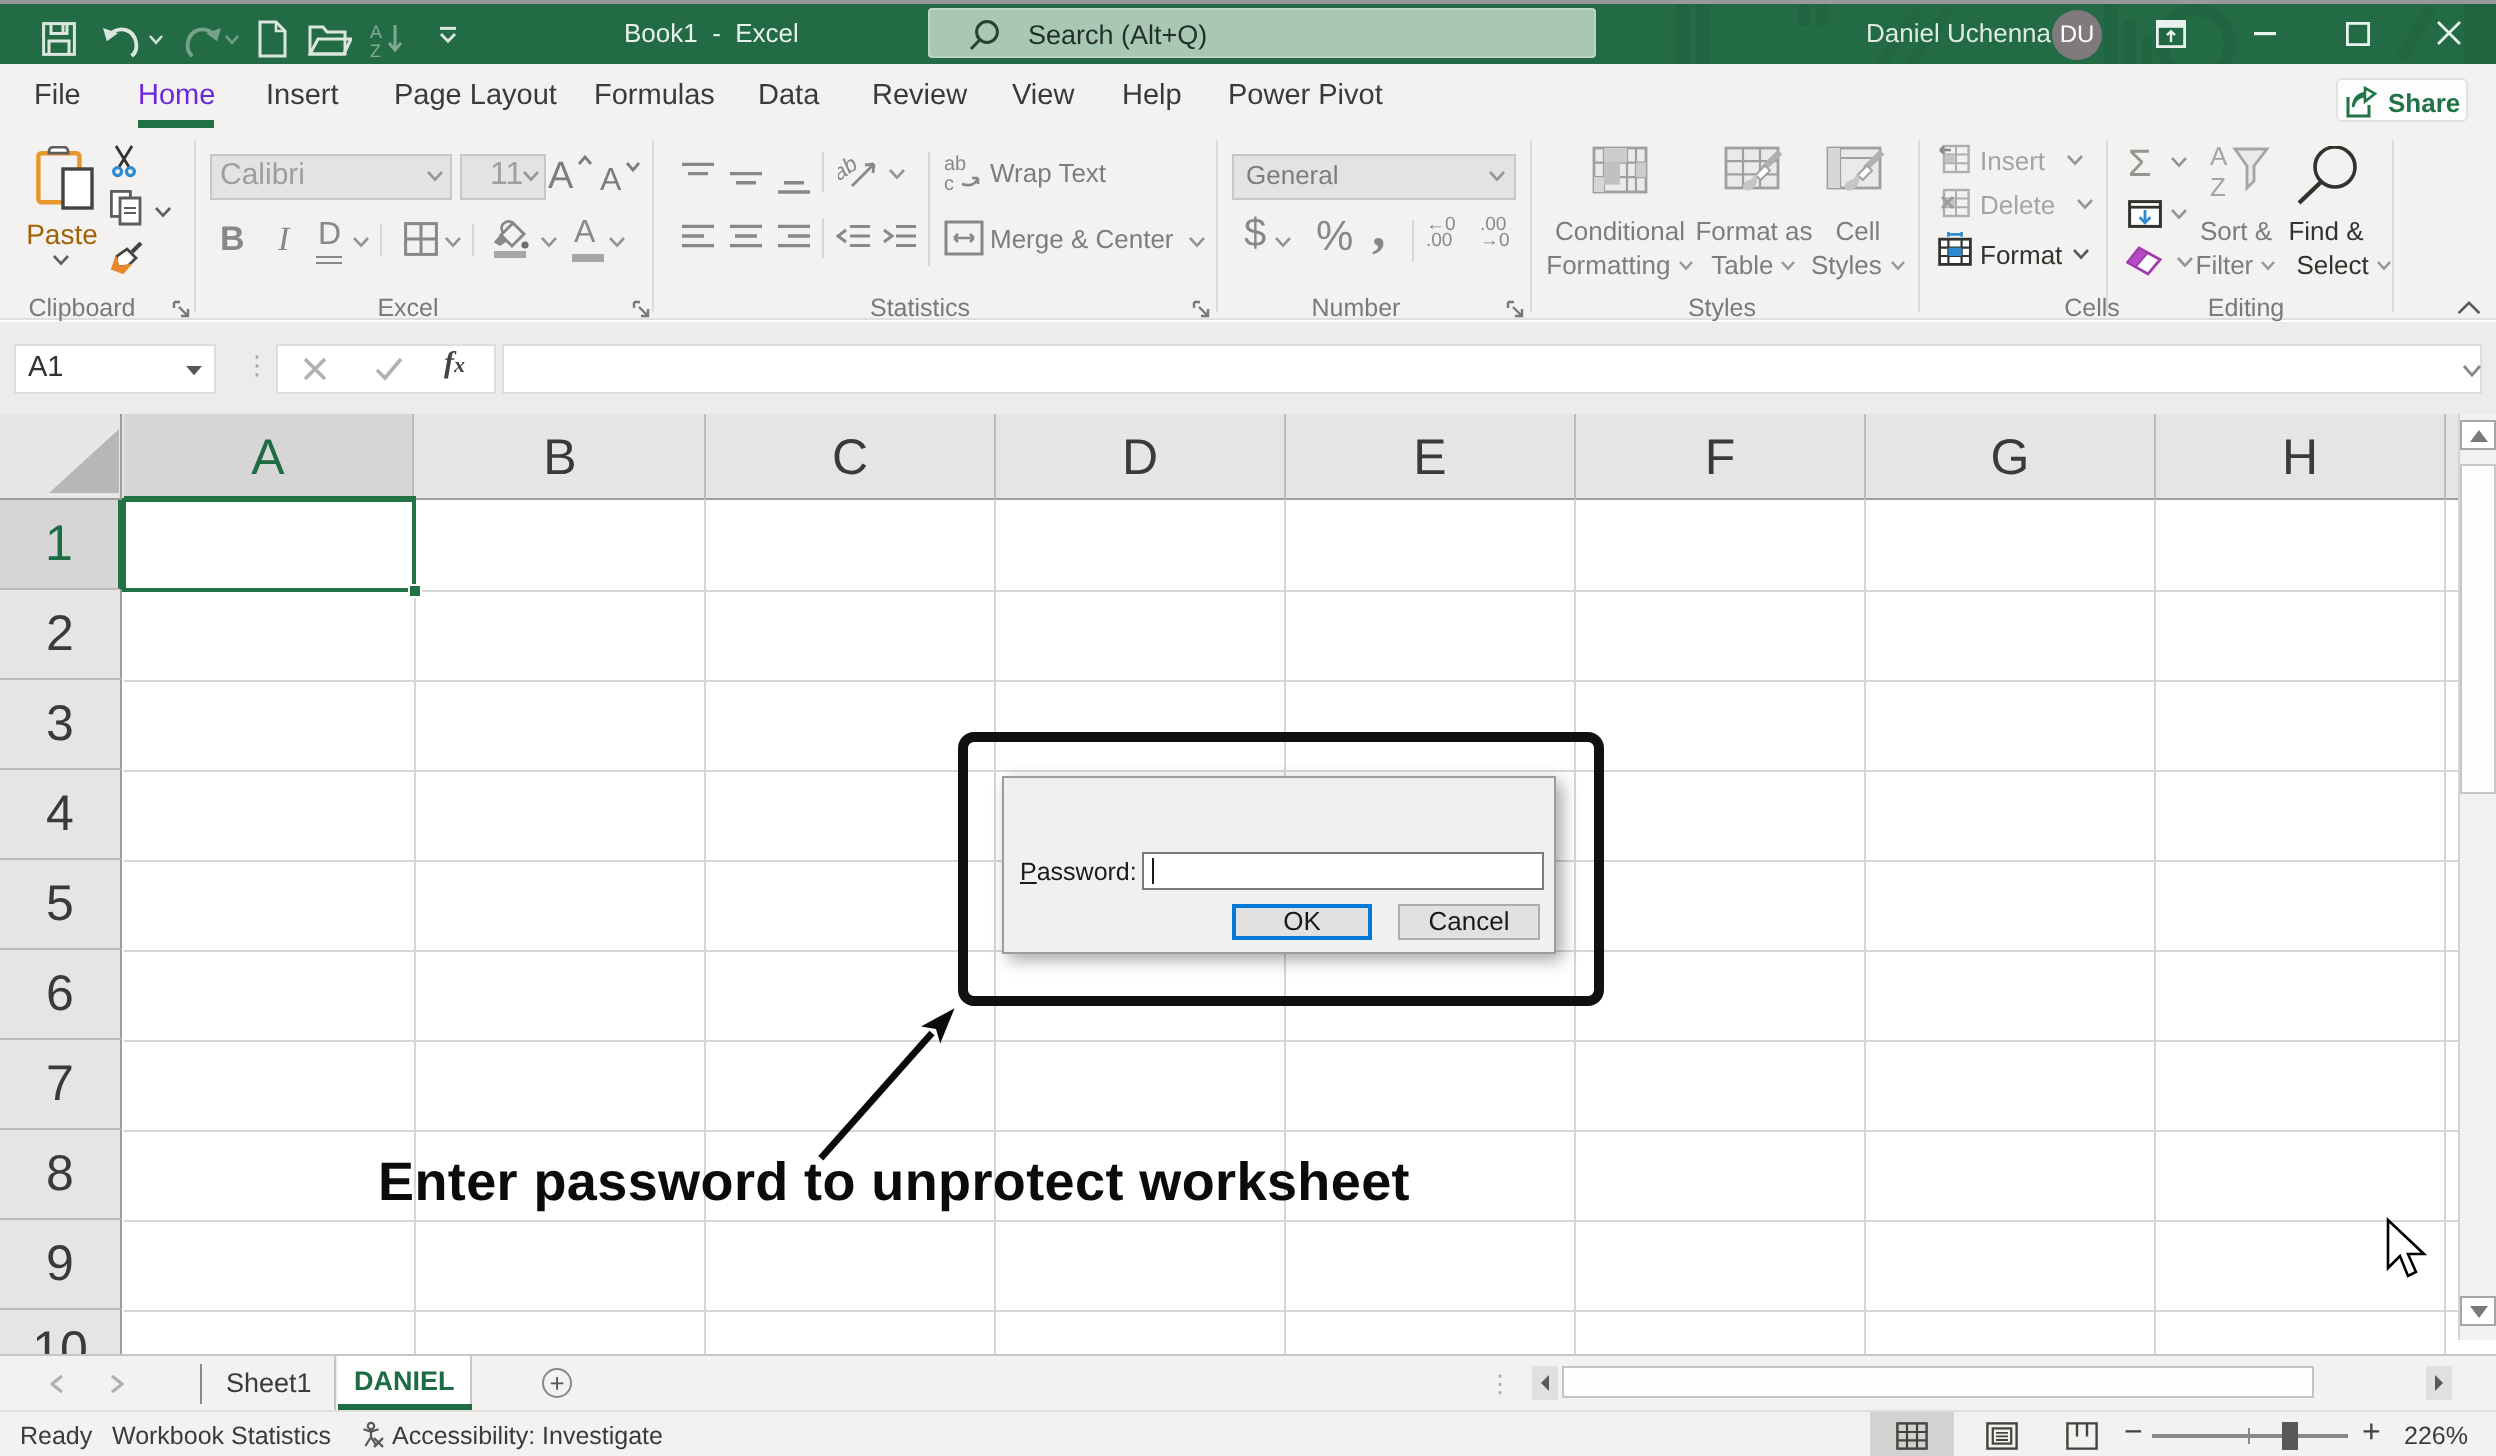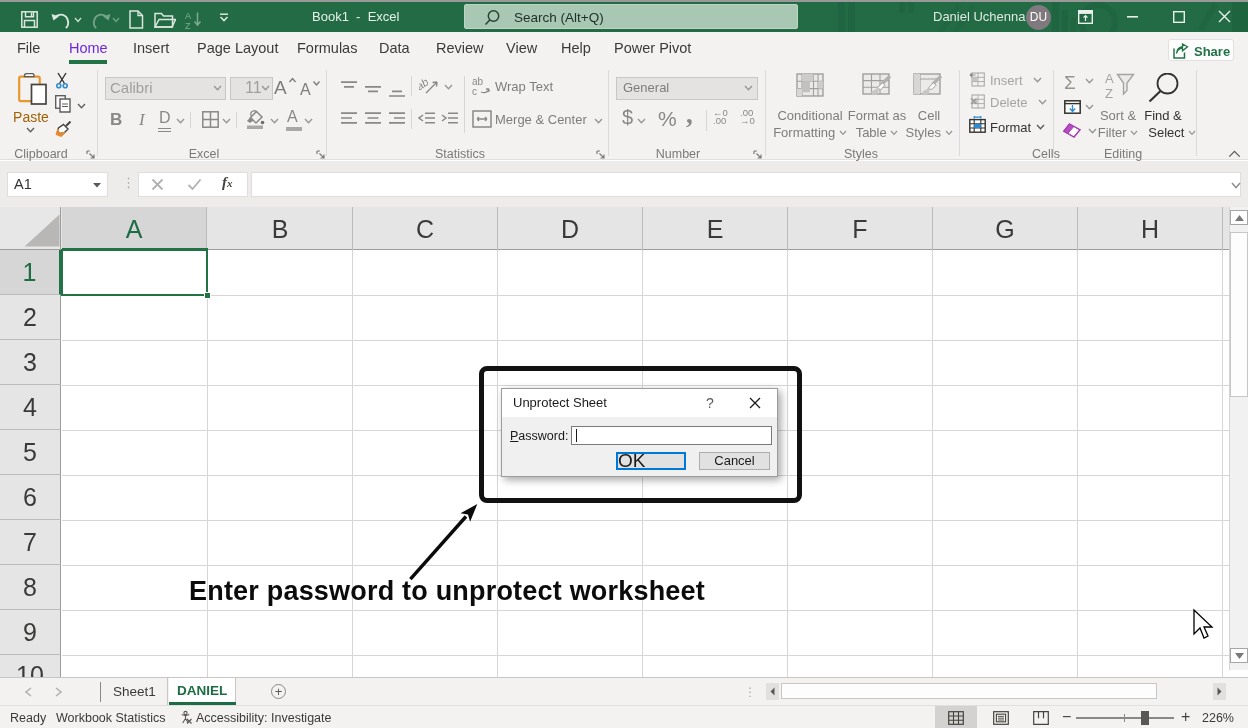--- a/index.html
+++ b/index.html
@@ -575,31 +575,24 @@
   <div class="abs" style="left:1076px;top:11px;width:98px;height:1.6px;background:#8a8886"></div>
   <div class="abs" style="left:1124px;top:8px;width:1px;height:8px;background:#8a8886"></div>
   <div class="abs" style="left:1141px;top:5px;width:8px;height:14px;background:#5a5856"></div>
   <div class="abs" style="left:1181px;top:2px;font-size:16px;color:#44433f">+</div>
   <div class="abs" style="left:1202px;top:5px">226%</div>
 </div>
 
 <div id="bigrect"></div>
 
 <div id="dialog">
-  <div id="dlgtitle">
-      <span style="position:absolute;left:11px;top:6px">Unprotect Sheet</span>
-    <span style="position:absolute;left:204px;top:6px;color:#5a5856;font-size:14px">?</span>
-    <svg style="position:absolute;left:247px;top:8px" width="12" height="12" viewBox="0 0 12 12">
-        <path d="M1 1 L11 11 M11 1 L1 11" stroke="#1a1a1a" stroke-width="1.3"></path>
-      </svg>
-  </div>
   <div style="position:absolute;left:8px;top:40px;font-size:12.5px;color:#1a1a1a"><span style="text-decoration:underline">P</span>assword:</div>
   <div style="position:absolute;left:69px;top:37px;width:201px;height:19px;background:#fff;border:1px solid #7a7a7a"></div>
   <div style="position:absolute;left:74px;top:40px;width:1px;height:13px;background:#1a1a1a"></div>
-  <div style="position:absolute;left:114px;top:63px;width:70px;height:18px;background:#e1e1e1;border:2px solid #0078d7;font-size:19px;color:#1a1a1a;line-height:14px">OK</div>
+  <div style="position:absolute;left:114px;top:63px;width:70px;height:18px;background:#e1e1e1;border:2px solid #0078d7;text-align:center;font-size:13px;color:#1a1a1a;line-height:14px">OK</div>
   <div style="position:absolute;left:197px;top:63px;width:71px;height:18px;background:#e1e1e1;border:1px solid #adadad;text-align:center;font-size:13px;color:#1a1a1a;line-height:16px">Cancel</div>
 </div>
 
 <svg class="abs" style="left:400px;top:495px" width="90" height="95" viewBox="0 0 90 95">
   <path d="M10.4 84.1 L66 21.5" stroke="#0b0b0b" stroke-width="3.4"></path>
   <path d="M77.3 9.1 L70.1 26.8 L68 19.5 L60.5 18.2 Z" fill="#0b0b0b"></path>
 </svg>
 <div id="annot-text">Enter password to unprotect worksheet</div>
 
 <svg class="abs" style="left:1192px;top:608px" width="22" height="32" viewBox="0 0 22 32">

